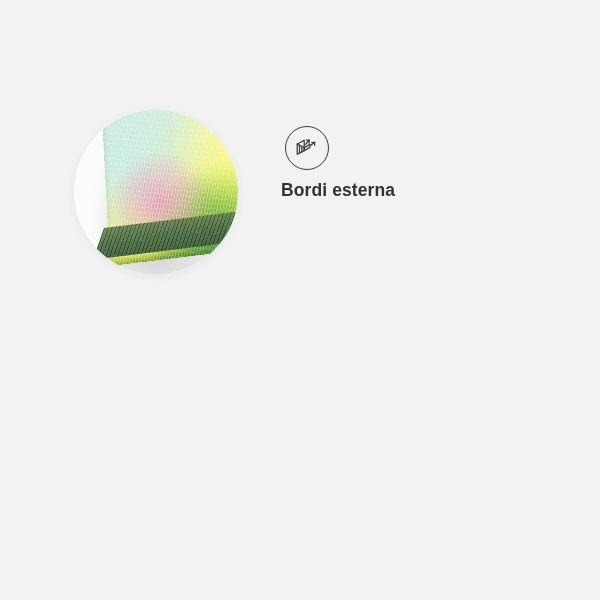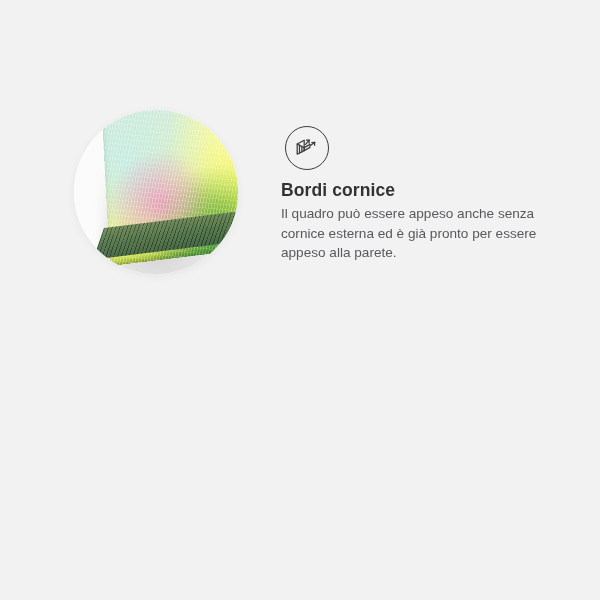--- a/index.html
+++ b/index.html
@@ -129,23 +129,22 @@
         <path d="M10.2 15.6 L16.0 12.4"></path>
         <path d="M11.6 9.3 L15.1 5.2"></path>
         <path d="M15.1 5.2 L15.1 8.2"></path>
         <path d="M15.1 5.2 L12.4 5.2"></path>
         <path d="M15.6 11.2 L20.6 7.3"></path>
         <path d="M20.6 7.3 L20.6 10.3"></path>
         <path d="M20.6 7.3 L17.8 7.5"></path>
       </svg>
     </div>
 
-    <h3 class="f-title" id="title-edges">Bordi cornice</h3>
+    <h3 class="f-title" id="title-edges">Bordi esterna</h3>
 
-    <p class="f-desc" id="desc-edges">Il quadro può essere appeso anche senza cornice esterna ed è già pronto per essere appeso alla parete.</p>
   </section>
 
   <section class="feature" id="feature-eco">
 
     
 
     
 
     
 

